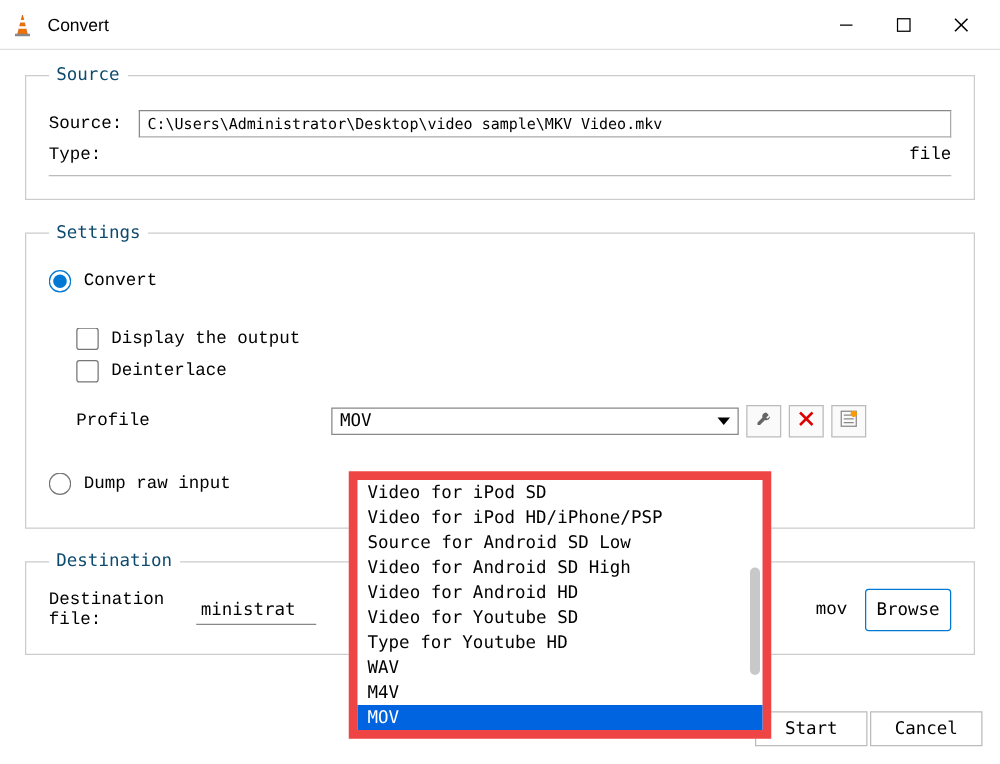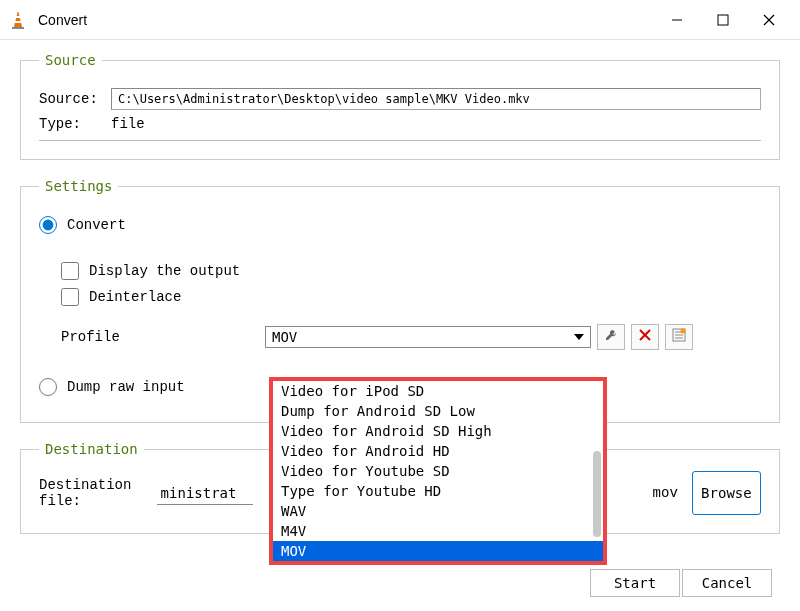--- a/index.html
+++ b/index.html
@@ -41,27 +41,28 @@
   position: relative;
 }
 fieldset {
   border: 1px solid #ccc;
   margin-bottom: 18px;
   padding: 14px 18px 18px 18px;
   position: relative;
 }
 legend {
   padding: 0 6px;
-  color: #4d7c0f;
+  color: #0c4a6e;
   font-family: "SimSun", monospace;
 }
 .row {
   display: flex;
   align-items: center;
   margin: 6px 0;
+  justify-content: space-between;
 }
 .lbl {
   min-width: 72px;
 }
 .src-input {
   flex: 1;
   border: 1px solid #aaa;
   border-top: 1px solid #888;
   border-left: 1px solid #888;
   padding: 3px 6px;
@@ -122,51 +123,51 @@
   border-bottom: 1px solid #888;
   padding: 3px 4px;
   width: 96px;
   font-family: "SimSun", monospace;
   font-size: 14px;
 }
 .dest-ext {
   margin-left: 400px;
 }
 .browse-btn {
-  width: 88px; height: 44px;
+  width: 88px; height: 34px;
   border: 1px solid #0078d4;
   border-radius: 3px;
   background: #fff;
   color: #000;
   margin-left: 14px;
   font-family: "SimSun", monospace;
   font-size: 14px;
 }
 .footer {
   position: absolute;
-  right: 28px;
+  right: 14px;
   bottom: 14px;
   display: flex;
   gap: 2px;
 }
 .footer button {
   width: 90px; height: 28px;
   border: 1px solid #bbb;
   background: #fff;
   font-family: "SimSun", monospace;
   font-size: 14px;
 }
 
 .dropdown {
   position: absolute;
-  left: 269px;
+  left: 279px;
   top: 377px;
   width: 338px;
   background: #fff;
-  border: 4px solid #ef4444;
+  border: 7px solid #ef4444;
   z-index: 10;
 }
 .dropdown-inner {
   position: relative;
 }
 .dd-item {
   padding: 1px 8px;
   font-family: "SimSun", monospace;
   font-size: 14px;
   line-height: 18px;
@@ -296,21 +297,22 @@
 
 <div class="footer">
   <button>Start</button>
   <button>Cancel</button>
 </div>
 
 <div class="dropdown">
   <div class="dropdown-inner">
     <div id="dd-list">
         <div class="dd-item">Video for iPod SD</div>
-        <div class="dd-item">Dump for Android SD Low</div>
+        <div class="dd-item">Video for iPod HD/iPhone/PSP</div>
+        <div class="dd-item">Source for Android SD Low</div>
         <div class="dd-item">Video for Android SD High</div>
         <div class="dd-item">Video for Android HD</div>
         <div class="dd-item">Video for Youtube SD</div>
         <div class="dd-item">Type for Youtube HD</div>
         <div class="dd-item">WAV</div>
         <div class="dd-item">M4V</div>
         <div class="dd-item selected">MOV</div>
       </div>
     <div class="dd-scroll"></div>
   </div>

